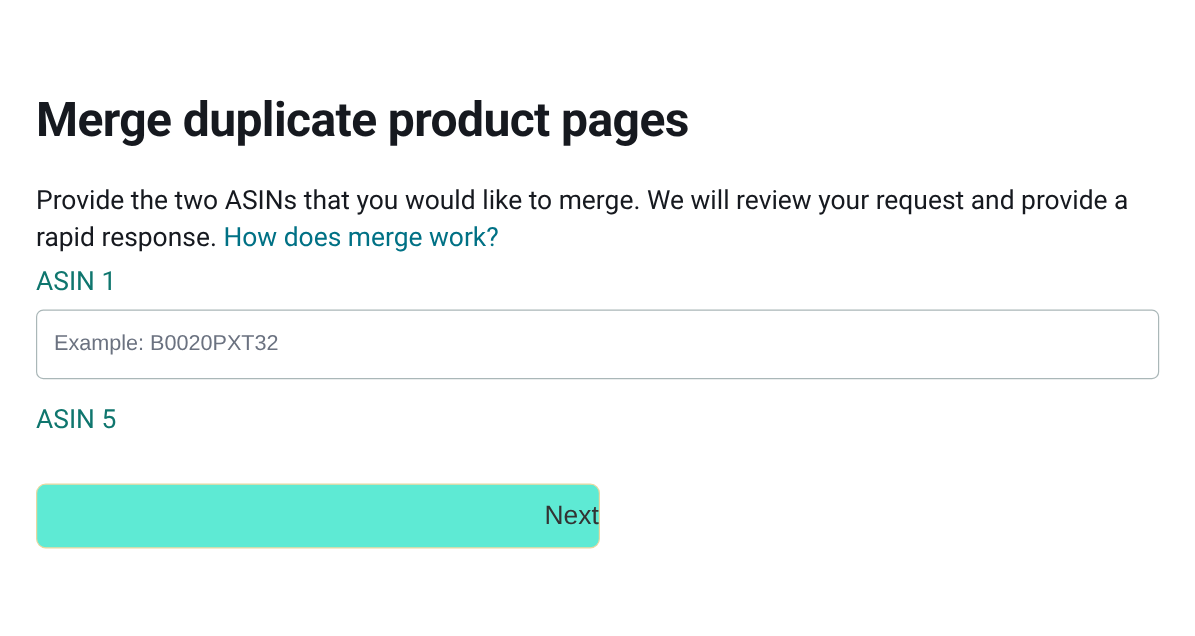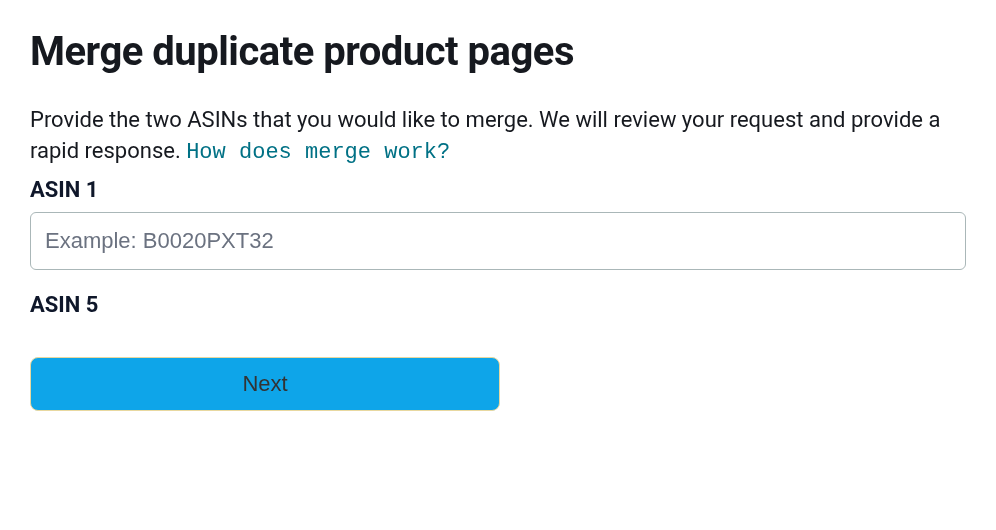--- a/index.html
+++ b/index.html
@@ -13,71 +13,71 @@
       padding: 28px 30px;
       width: 996px;
       color: #111;
     }
     .page-title {
       font-size: 40px;
       font-weight: 700;
       color: #16191f;
       margin-bottom: 30px;
       letter-spacing: -0.5px;
+      margin-top: 48px;
     }
     .intro {
       font-size: 22px;
       line-height: 1.4;
       color: #16191f;
       margin-bottom: 8px;
     }
     .intro-link {
       color: #007185;
       text-decoration: none;
       cursor: pointer;
-      font-family: Liberation Mono, monospace;
     }
     .field-group {
       margin-bottom: 22px;
     }
     .field-label {
       font-size: 22px;
-      font-weight: 700;
-      color: #0f172a;
+      font-weight: 400;
+      color: #0f766e;
       margin-bottom: 10px;
       display: block;
     }
     .text-input {
       width: 100%;
       height: 54px;
       padding: 28px 14px;
-      font-size: 22px;
+      font-size: 18px;
       border: 1px solid #aab7b8;
       border-radius: 6px;
       background: #ffffff;
       color: #0f766e;
       outline: none;
     }
     .text-input::placeholder {
       color: #6b7280;
     }
     .first-group {
       margin-top: 6px;
     }
     .next-button {
       margin-top: 18px;
       width: 470px;
       height: 54px;
-      background: #0ea5e9;
+      background: #5eead4;
       border: 1px solid #e8d8a0;
       border-radius: 8px;
       font-size: 22px;
       color: #333;
       cursor: pointer;
-      text-align: center;
+      text-align: right;
     }
   </style>
 </head>
 <body>
 
 
 
 <h1 class="page-title">Merge duplicate product pages</h1>
 
 <p class="intro">

